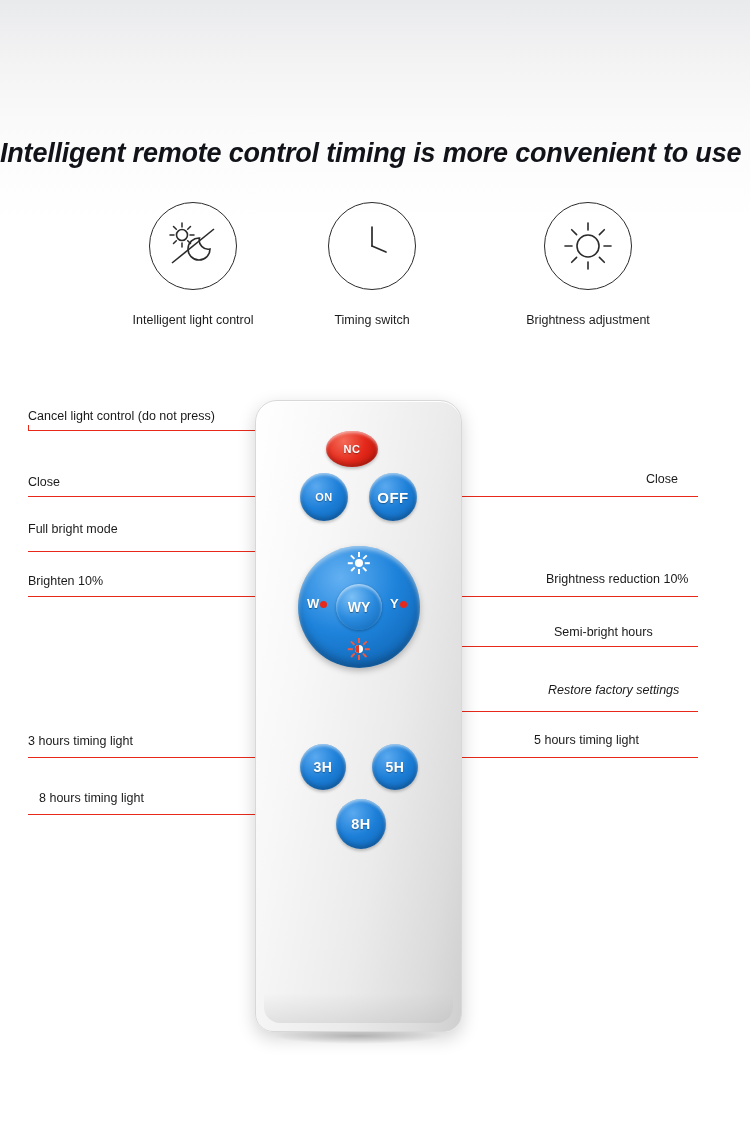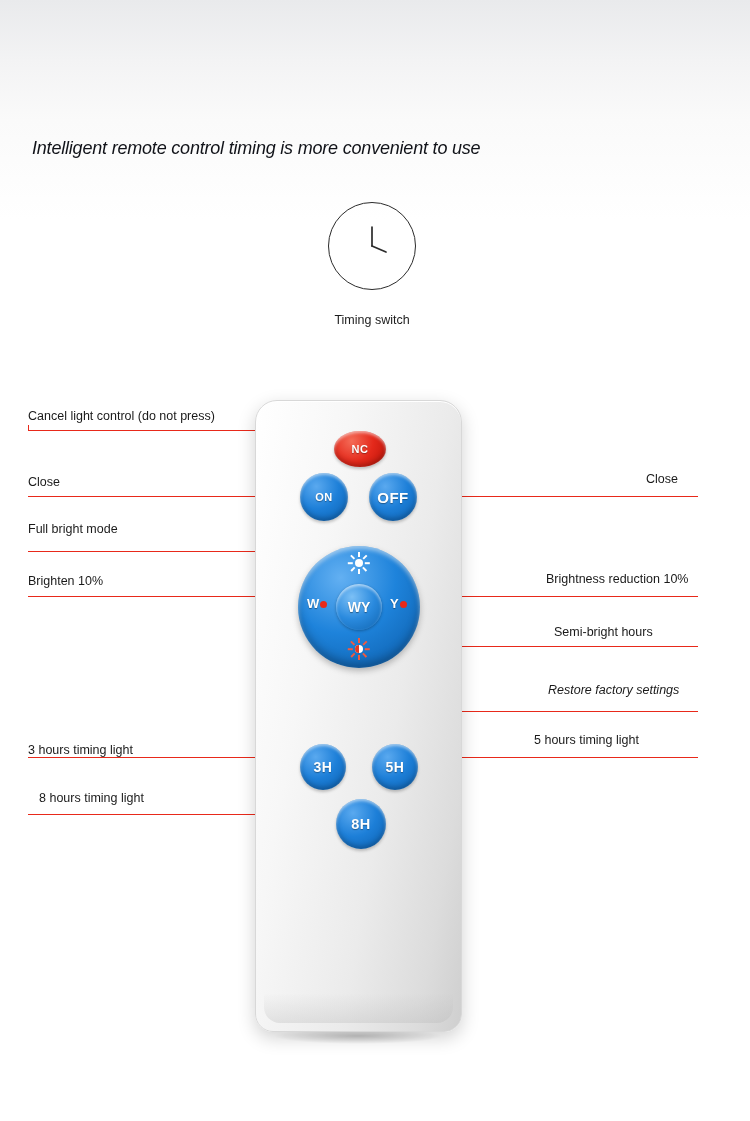--- a/index.html
+++ b/index.html
@@ -15,26 +15,26 @@
     position: relative;
   }
   .page {
     position: relative;
     width: 750px;
     height: 1121px;
     background: linear-gradient(to bottom, #e9eaec 0px, #f3f3f4 60px, #fafafa 120px, #ffffff 220px);
   }
   .headline {
     position: absolute;
-    left: 32px;
+    left: 0;
     top: 138px;
     width: 718px;
-    font-size: 18px;
+    font-size: 27px;
     font-style: italic;
-    font-weight: normal;
+    font-weight: bold;
     color: #111319;
     letter-spacing: -0.2px;
     white-space: nowrap;
   }
   
   .features {
     position: absolute;
     left: 0;
     top: 196px;
     width: 750px;
@@ -113,21 +113,21 @@
     letter-spacing: 0.5px;
     text-shadow: 0 1px 1px rgba(0,0,0,0.35);
     box-shadow: inset 0 2px 3px rgba(255,255,255,0.55), inset 0 -3px 5px rgba(0,0,0,0.22), 0 2px 3px rgba(0,0,0,0.22);
   }
   .btn-blue {
     background: radial-gradient(circle at 34% 28%, #5aa9ef 0%, #1d7fd8 48%, #0c5fae 100%);
   }
   .btn-red {
     background: radial-gradient(circle at 34% 28%, #f46b57 0%, #e4291b 50%, #b81208 100%);
   }
-  #btn-nc { left: 78px; top: 30px; width: 52px; height: 36px; font-size: 11px; }
+  #btn-nc { left: 70px; top: 30px; width: 52px; height: 36px; font-size: 11px; }
   #btn-on { left: 44px; top: 72px; width: 48px; height: 48px; font-size: 11px; }
   #btn-off { left: 113px; top: 72px; width: 48px; height: 48px; font-size: 15px; }
 
   .dial {
     position: absolute;
     left: 42px;
     top: 145px;
     width: 122px;
     height: 122px;
     border-radius: 50%;
@@ -251,31 +251,69 @@
 </style>
 </head>
 <body>
 
 <div class="page">
 
   <div class="headline">Intelligent remote control timing is more convenient to use</div>
 
   <div class="features">
 
+    <div class="feature" id="feat-0">
+      <div class="circle">
+        <svg width="86" height="86" viewBox="0 0 86 86">
+          <line x1="22" y1="60" x2="64" y2="26" stroke="#2b2b2b" stroke-width="1.6"></line>
+          <circle cx="32" cy="32" r="5.5" fill="none" stroke="#2b2b2b" stroke-width="1.6"></circle>
+          <g stroke="#2b2b2b" stroke-width="1.5" stroke-linecap="round">
+            <line x1="32" y1="20" x2="32" y2="24"></line>
+            <line x1="32" y1="40" x2="32" y2="44"></line>
+            <line x1="20" y1="32" x2="24" y2="32"></line>
+            <line x1="40" y1="32" x2="44" y2="32"></line>
+            <line x1="23.5" y1="23.5" x2="26.3" y2="26.3"></line>
+            <line x1="37.7" y1="37.7" x2="40.5" y2="40.5"></line>
+            <line x1="40.5" y1="23.5" x2="37.7" y2="26.3"></line>
+            <line x1="26.3" y1="37.7" x2="23.5" y2="40.5"></line>
+          </g>
+          <path d="M60 46 a11 11 0 1 1 -10.5 -11 a9 9 0 0 0 10.5 11 z" fill="none" stroke="#2b2b2b" stroke-width="1.6"></path>
+        </svg>
+      </div>
+      <div class="caption">Intelligent light control</div>
+    </div>
 
     <div class="feature" id="feat-1">
       <div class="circle">
         <svg width="86" height="86" viewBox="0 0 86 86">
           <line x1="43" y1="43" x2="43" y2="24" stroke="#2b2b2b" stroke-width="1.7" stroke-linecap="round"></line>
           <line x1="43" y1="43" x2="57" y2="49" stroke="#2b2b2b" stroke-width="1.7" stroke-linecap="round"></line>
         </svg>
       </div>
       <div class="caption">Timing switch</div>
     </div>
 
+    <div class="feature" id="feat-2">
+      <div class="circle">
+        <svg width="86" height="86" viewBox="0 0 86 86">
+          <circle cx="43" cy="43" r="11" fill="none" stroke="#2b2b2b" stroke-width="1.6"></circle>
+          <g stroke="#2b2b2b" stroke-width="1.6" stroke-linecap="round">
+            <line x1="43" y1="20" x2="43" y2="27"></line>
+            <line x1="43" y1="59" x2="43" y2="66"></line>
+            <line x1="20" y1="43" x2="27" y2="43"></line>
+            <line x1="59" y1="43" x2="66" y2="43"></line>
+            <line x1="26.7" y1="26.7" x2="31.6" y2="31.6"></line>
+            <line x1="54.4" y1="54.4" x2="59.3" y2="59.3"></line>
+            <line x1="59.3" y1="26.7" x2="54.4" y2="31.6"></line>
+            <line x1="31.6" y1="54.4" x2="26.7" y2="59.3"></line>
+          </g>
+        </svg>
+      </div>
+      <div class="caption">Brightness adjustment</div>
+    </div>
   </div>
 
   <div class="callout-line" style="left:28px; top:430px; width:290px;"></div>
   <div class="callout-vert" style="left:28px; top:425px; height:6px;"></div>
   <div class="callout-label" style="left:28px; top:409px;">Cancel light control (do not press)</div>
 
   <div class="callout-line" style="left:28px; top:496px; width:290px;"></div>
   <div class="callout-label" style="left:28px; top:475px;">Close</div>
 
   <div class="callout-line" style="left:396px; top:496px; width:302px;"></div>
@@ -290,21 +328,21 @@
   <div class="callout-line" style="left:392px; top:596px; width:306px;"></div>
   <div class="callout-label" style="left:546px; top:572px;">Brightness reduction 10%</div>
 
   <div class="callout-line" style="left:352px; top:646px; width:346px;"></div>
   <div class="callout-label" style="left:554px; top:625px;">Semi-bright hours</div>
 
   <div class="callout-line" style="left:374px; top:711px; width:324px;"></div>
   <div class="callout-label" style="left:548px; top:683px;font-style:italic;">Restore factory settings</div>
 
   <div class="callout-line" style="left:28px; top:757px; width:288px;"></div>
-  <div class="callout-label" style="left:28px; top:734px;margin-top:9px;">3 hours timing light</div>
+  <div class="callout-label" style="left:28px; top:734px;">3 hours timing light</div>
 
   <div class="callout-line" style="left:394px; top:757px; width:304px;"></div>
   <div class="callout-label" style="left:534px; top:733px;">5 hours timing light</div>
 
   <div class="callout-line" style="left:28px; top:814px; width:320px;"></div>
   <div class="callout-label" style="left:28px; top:791px;margin-left:11px;">8 hours timing light</div>
 
   <div class="remote-wrap">
     <div class="remote-shadow"></div>
     <div class="remote-body">

